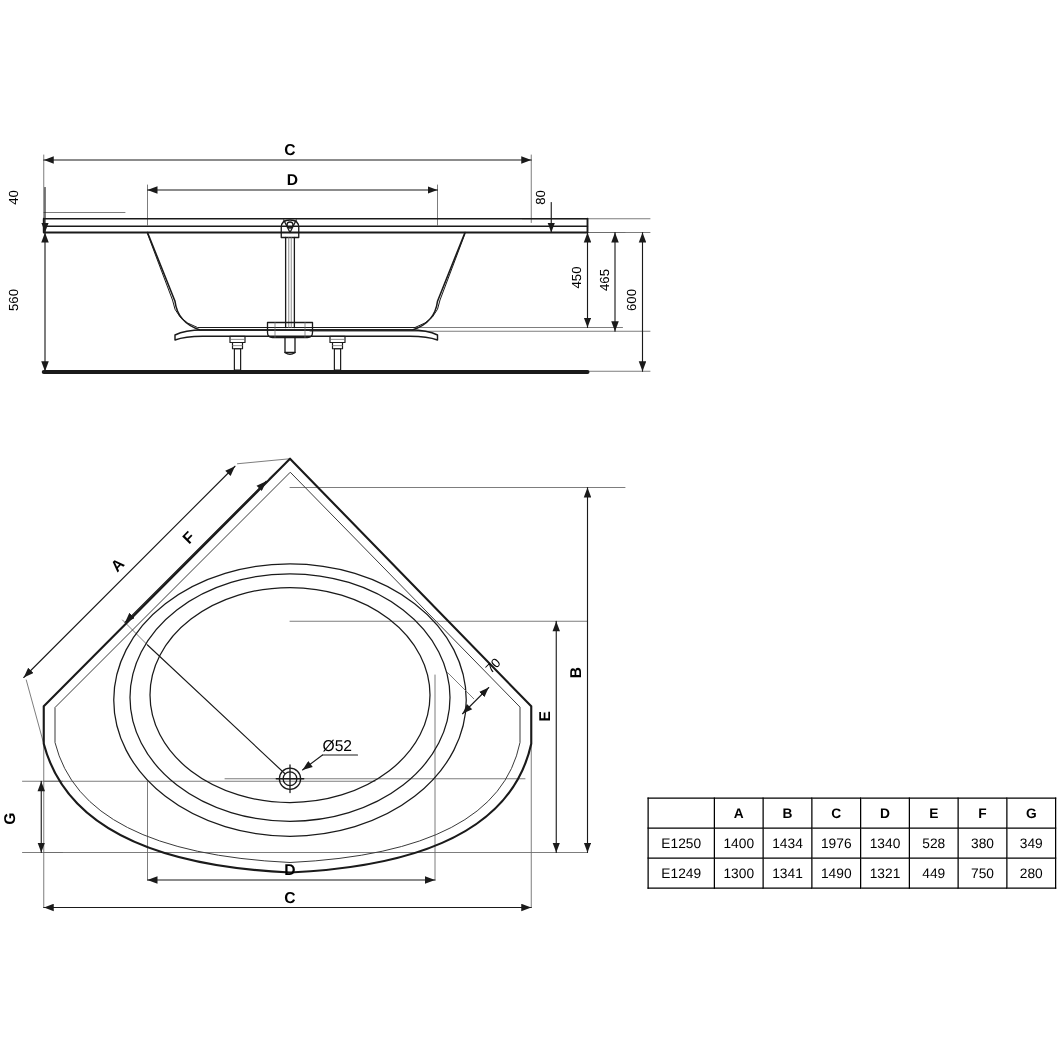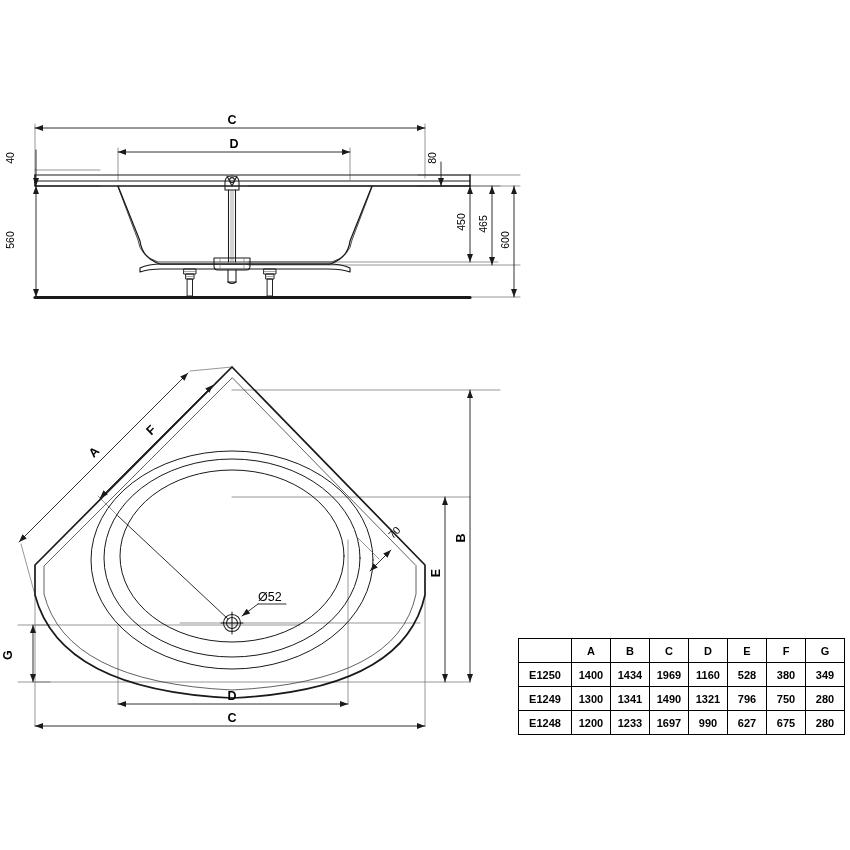--- a/index.html
+++ b/index.html
@@ -17,22 +17,22 @@
     font-family:"Liberation Sans",sans-serif;
     font-size:11px;
     text-align:center;
     vertical-align:middle;
     padding:0;
     height:23px;
     background:#fff;
     color:#000;
   }
   #spec-table th{font-weight:bold;}
-  #spec-table td.rowhead{font-weight:bold;width:52px;}
-  #spec-table td.val,#spec-table th.colh{width:38px;font-weight:bold;}
+  #spec-table td.rowhead{font-weight:normal;width:52px;}
+  #spec-table td.val,#spec-table th.colh{width:38px;font-weight:normal;}
   #spec-table th.colh{font-weight:bold;}
   #spec-table th.corner{width:52px;}
   #spec-table{box-sizing:border-box;}
 </style>
 </head>
 <body>
 
 <div id="sheet">
 
   <svg class="draw" viewBox="0 0 850 850">
@@ -263,42 +263,32 @@
         <th class="colh">E</th>
         <th class="colh">F</th>
         <th class="colh">G</th>
       </tr>
     </thead>
     <tbody>
       <tr>
         <td class="rowhead">E1250</td>
         <td class="val">1400</td>
         <td class="val">1434</td>
-        <td class="val">1969</td>
-        <td class="val">1160</td>
+        <td class="val">1976</td>
+        <td class="val">1340</td>
         <td class="val">528</td>
         <td class="val">380</td>
         <td class="val">349</td>
       </tr>
       <tr>
         <td class="rowhead">E1249</td>
         <td class="val">1300</td>
         <td class="val">1341</td>
         <td class="val">1490</td>
         <td class="val">1321</td>
-        <td class="val">796</td>
+        <td class="val">449</td>
         <td class="val">750</td>
-        <td class="val">280</td>
-      </tr>
-      <tr>
-        <td class="rowhead">E1248</td>
-        <td class="val">1200</td>
-        <td class="val">1233</td>
-        <td class="val">1697</td>
-        <td class="val">990</td>
-        <td class="val">627</td>
-        <td class="val">675</td>
         <td class="val">280</td>
       </tr>
     </tbody>
   </table>
 
 </div>
 
 </body></html>

